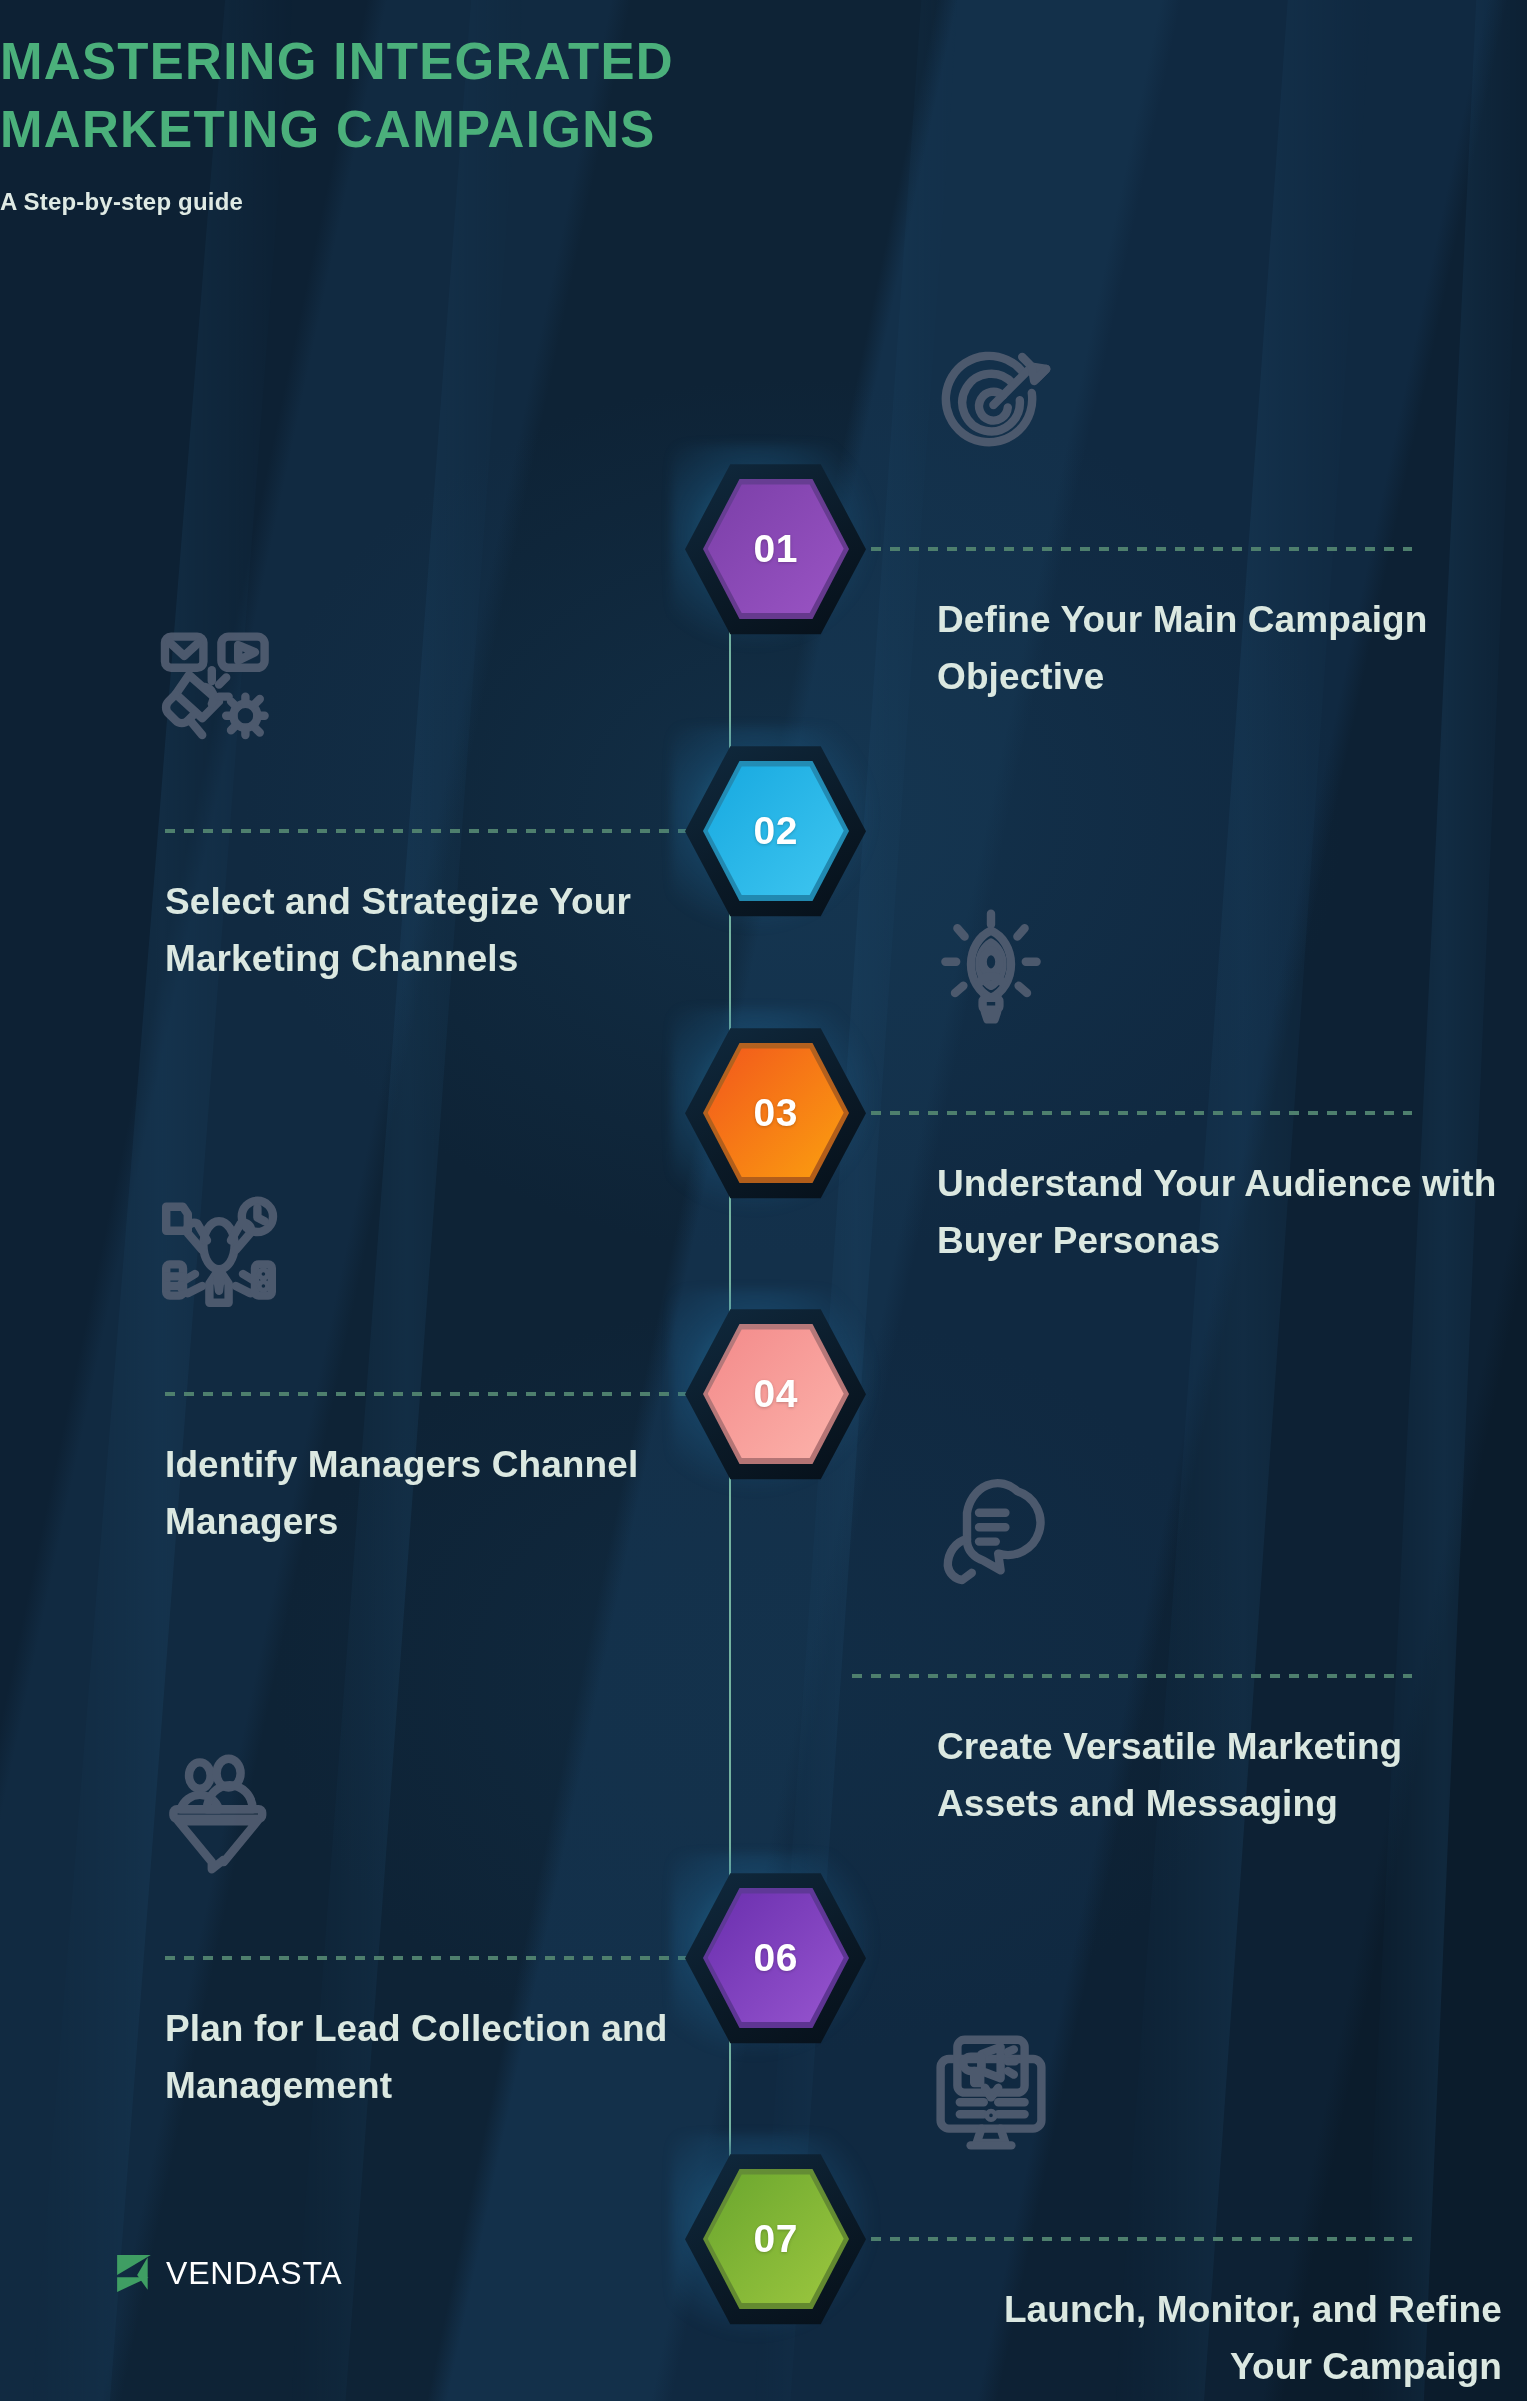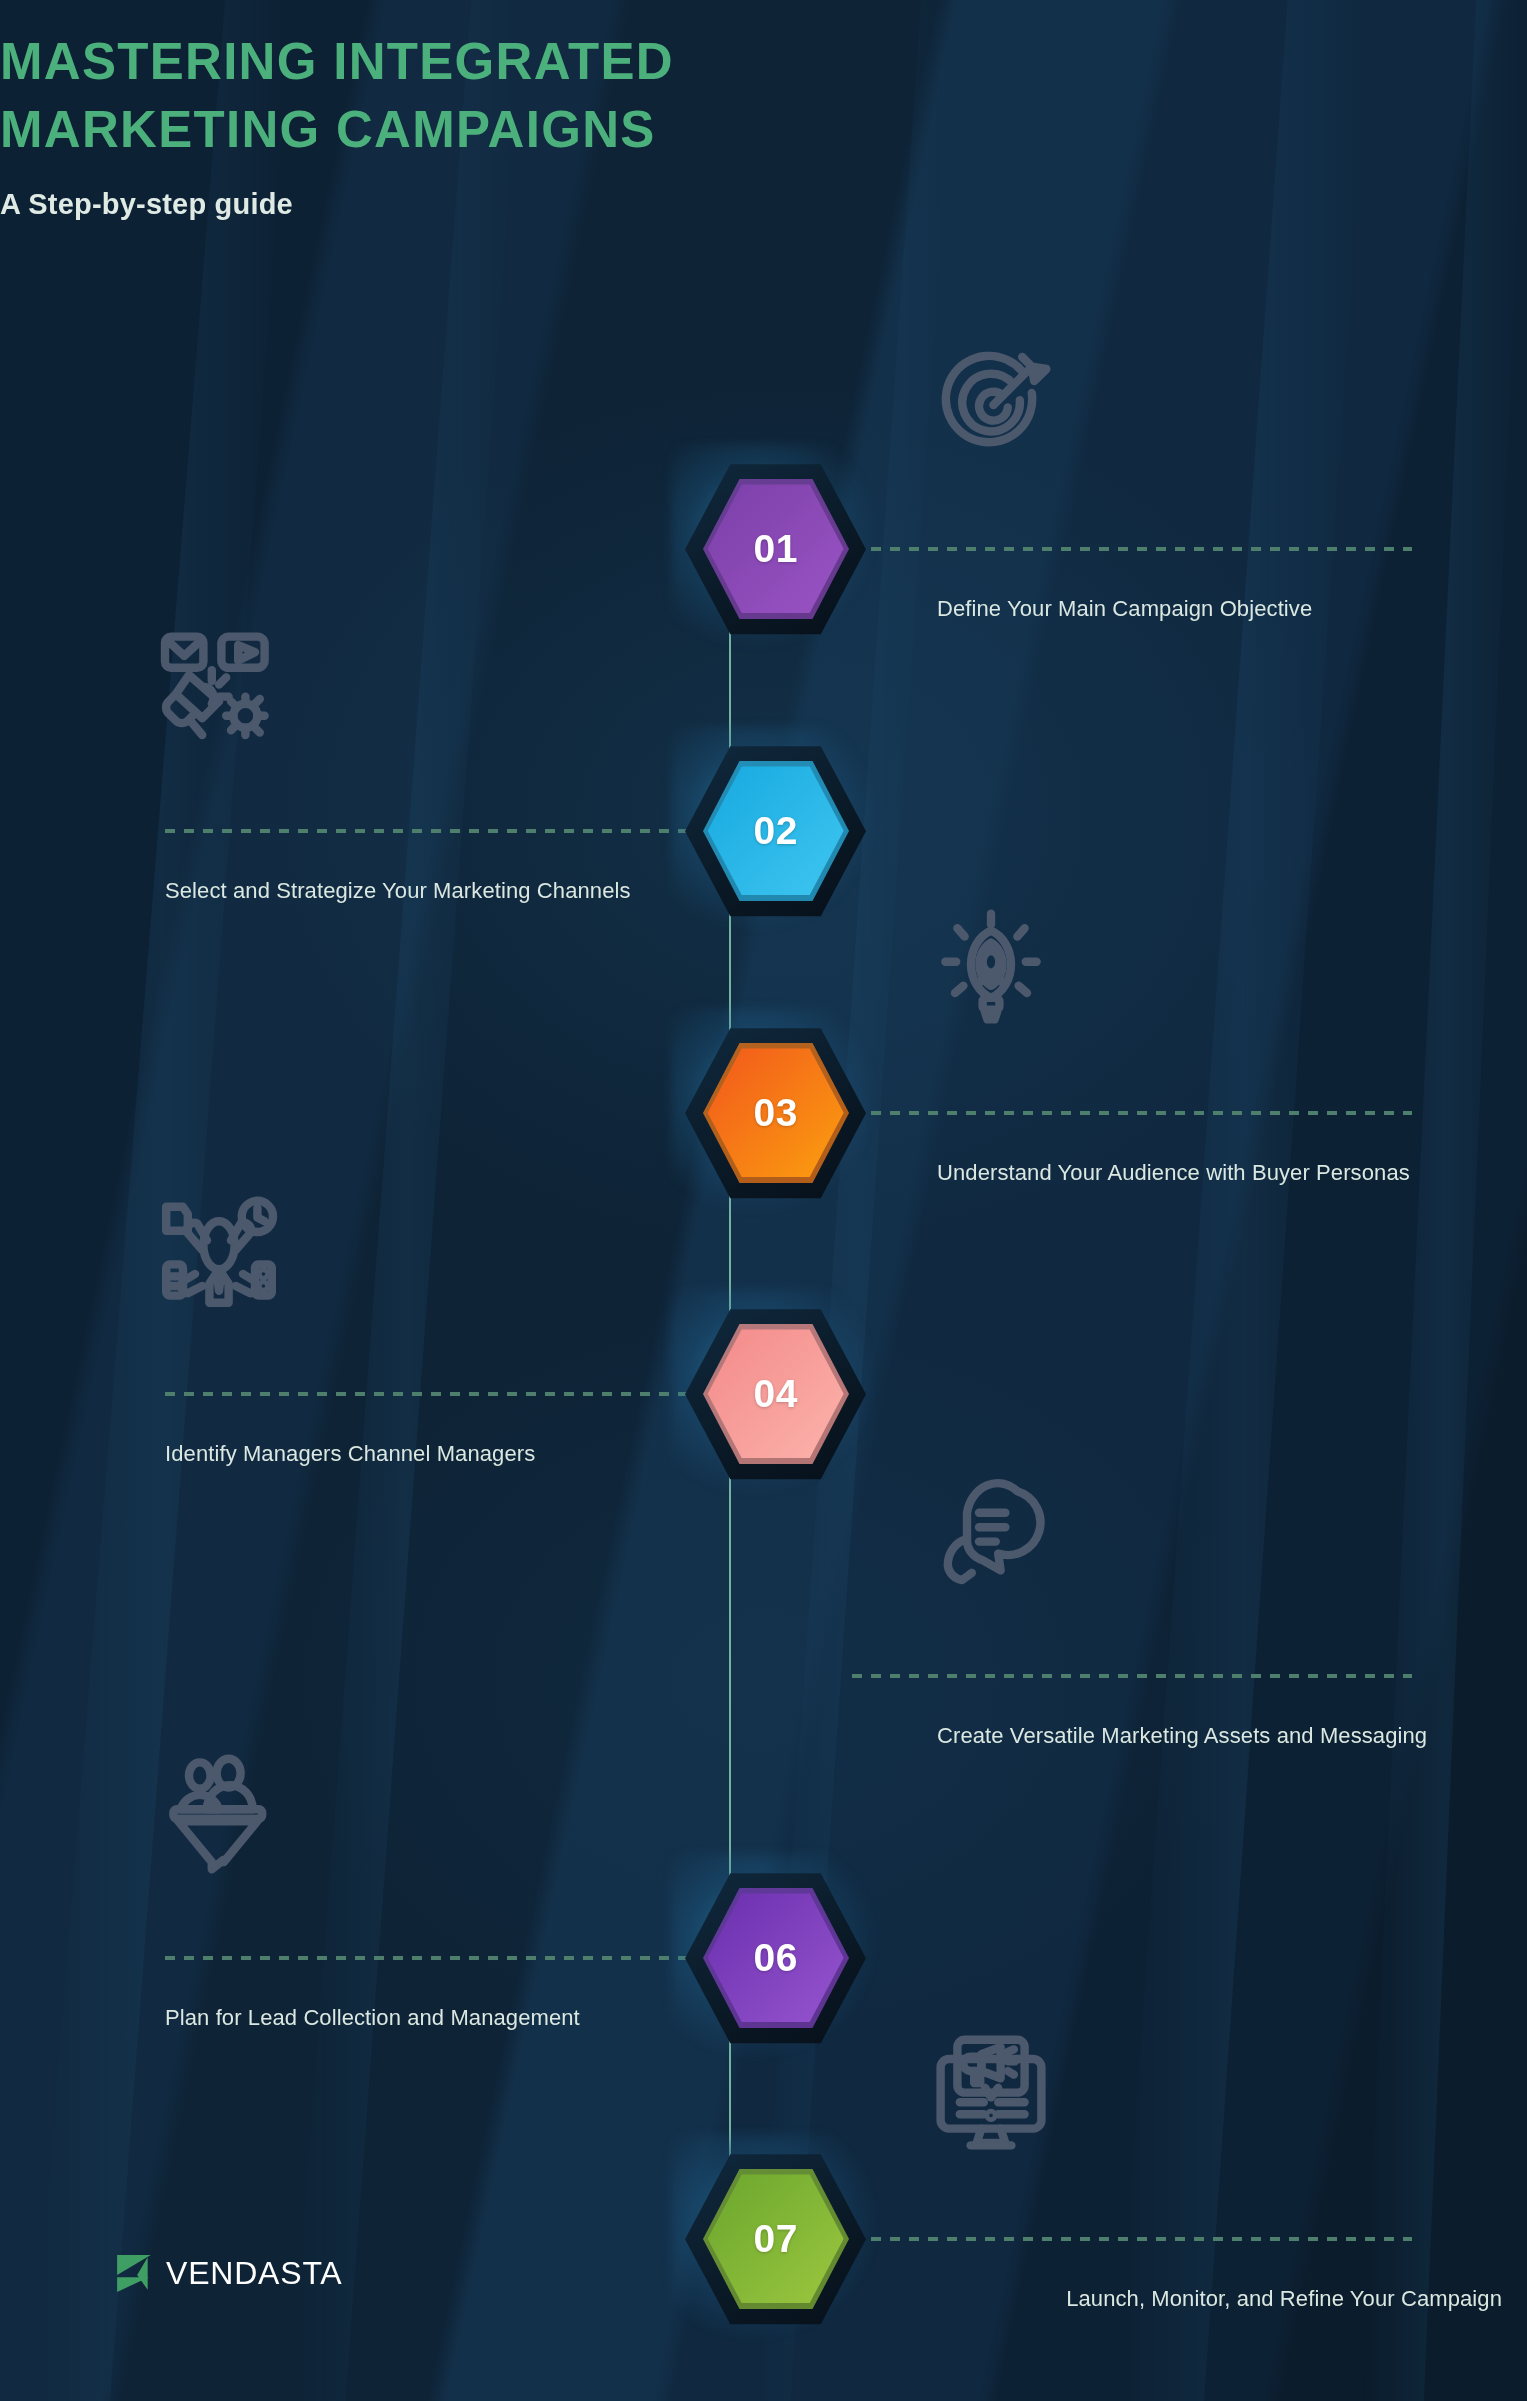--- a/index.html
+++ b/index.html
@@ -32,21 +32,21 @@
     color:#4bb07b;
     font-size:51px;
     font-weight:bold;
     letter-spacing:1.3px;
     line-height:1.33;
     margin:0;
     text-transform:uppercase;
   }
   #subtitle{
     color:#dfeae4;
-    font-size:29px;
+    font-size:24px;
     font-weight:bold;
     margin-top:24px;
     letter-spacing:0.2px;
   }
   
   #spine{
     position:absolute;
     left:729px;top:529px;width:1.6px;height:1660px;
     background:linear-gradient(180deg,rgba(122,185,160,0) 0%,#74b3a0 3%,#74b3a0 97%,rgba(122,185,160,0) 100%);
     z-index:2;
@@ -81,21 +81,21 @@
     line-height:1;text-shadow:0 1px 3.1px rgba(0,0,0,.22);
   }
   .dash{
     position:absolute;height:4.2px;top:71px;z-index:3;
     background-image:repeating-linear-gradient(90deg,#4e7f6d 0px,#4e7f6d 10px,rgba(0,0,0,0) 10px,rgba(0,0,0,0) 19px);
   }
   .dash.right{left:806px;width:560px;}
   .dash.left{left:119px;width:547px;}
   .caption{
     position:absolute;
-    color:#dbe8e1;font-size:22px;line-height:1.53;font-weight:normal;
+    color:#dbe8e1;font-size:37px;line-height:1.53;font-weight:bold;
     letter-spacing:0.1px;
   }
   .caption.right{left:891px;top:116px;width:565px;}
   .caption.left{left:119px;top:116px;width:555px;}
   .stepicon{position:absolute;opacity:.98;}
   .stepicon.right{left:885px;}
   .stepicon.left{left:113px;}
   
   #logo{position:absolute;left:116px;top:2254px;display:flex;align-items:center;gap:13px;z-index:7;}
   #logo-text{color:#ffffff;font-size:32px;letter-spacing:0.8px;font-weight:normal;}

